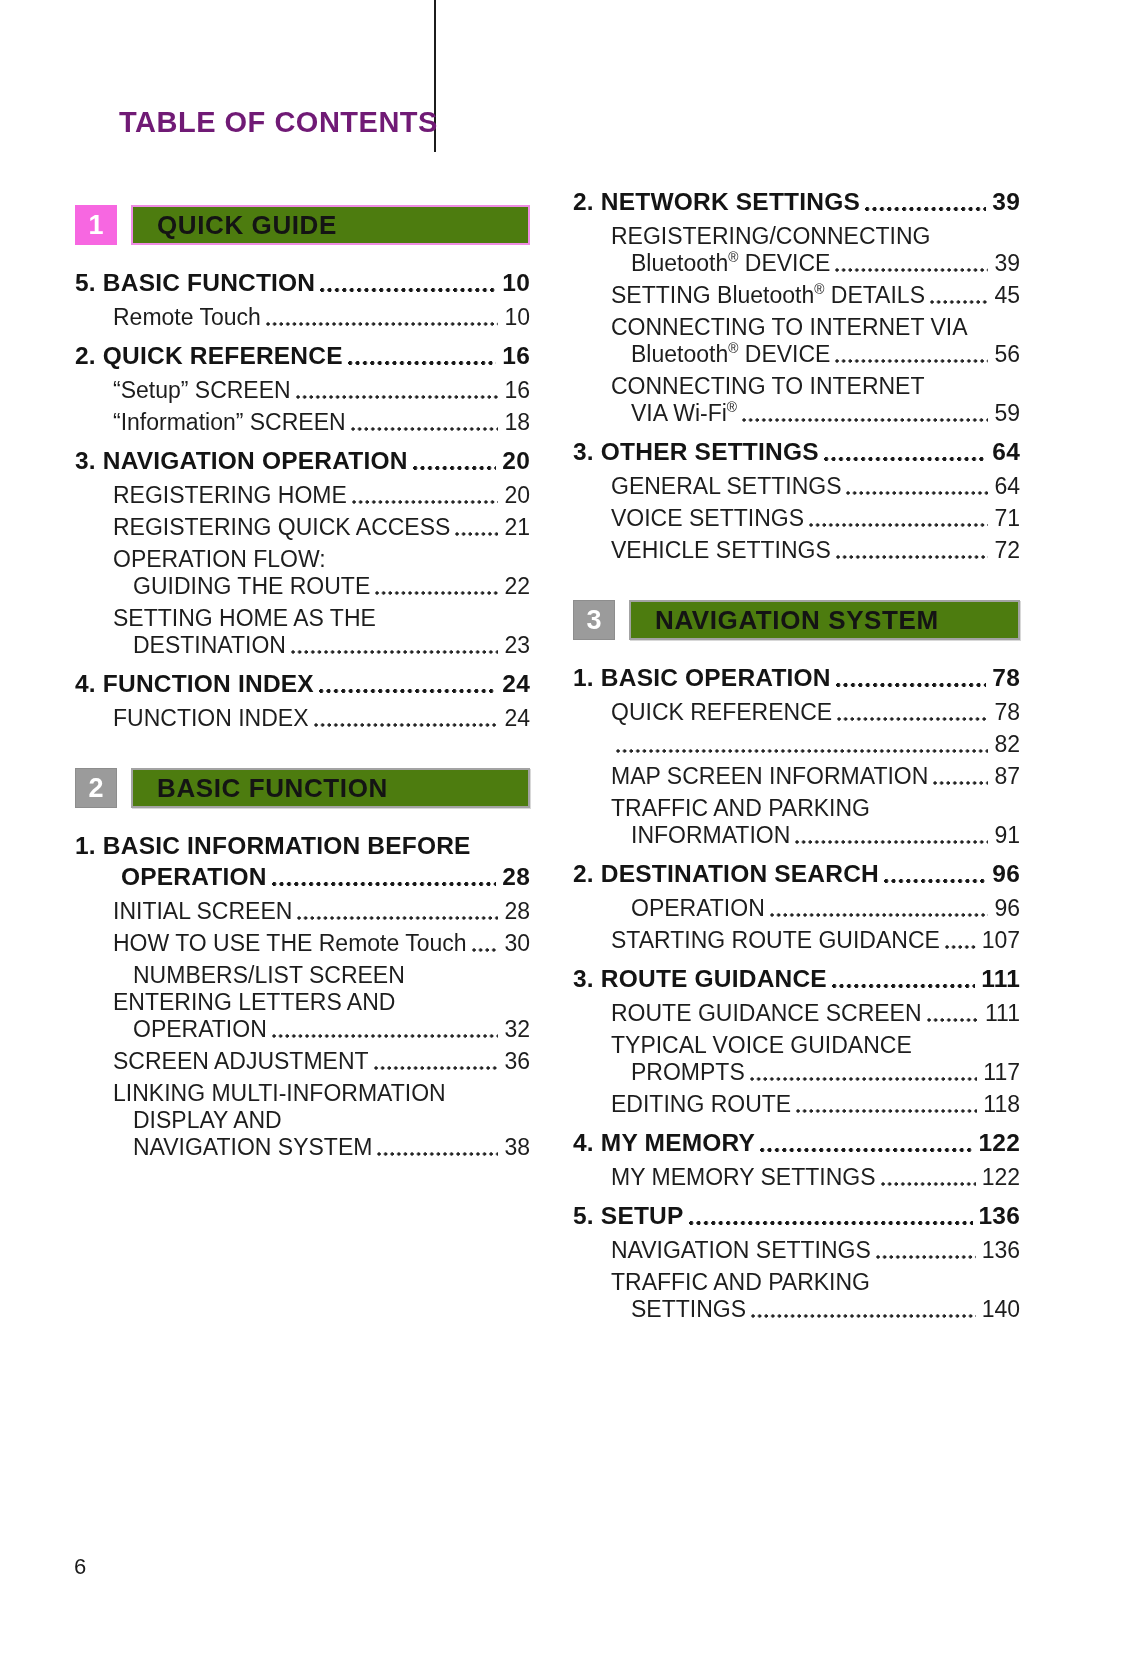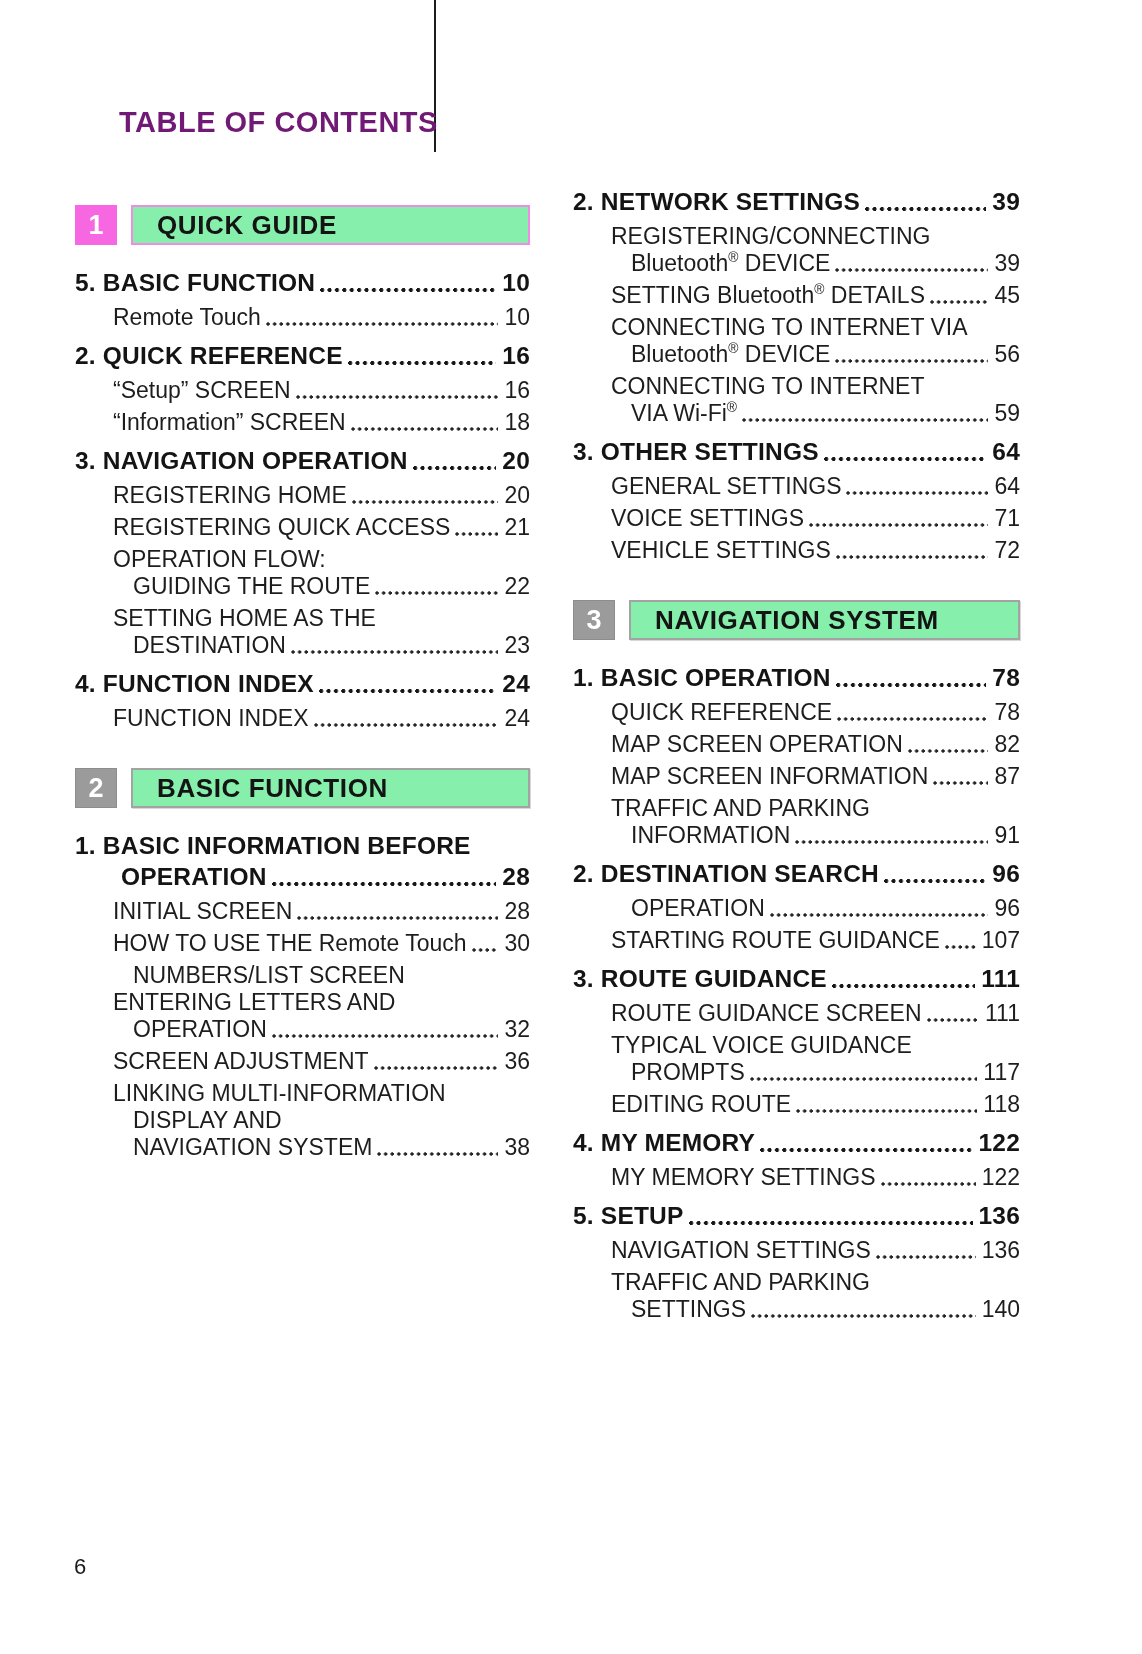--- a/index.html
+++ b/index.html
@@ -23,21 +23,21 @@
   .sec.first{margin-top:0;}
   .badge{
     width:42px;display:flex;align-items:center;justify-content:center;
     color:#fff;font-size:27px;font-weight:700;flex:0 0 42px;
   }
   .badge.pink{background:var(--pink);}
   .badge.gray{background:var(--gray);box-shadow:inset 0 0 0 1px #8d8d8d;}
   .sec-box{
     flex:1;margin-left:14px;display:flex;align-items:center;
     padding-left:24px;font-size:26px;font-weight:700;letter-spacing:0.6px;color:#141414;
-    background:#86efac;
+    background:#4d7c0f;
   }
   .sec-box.pink{border:2px solid var(--pink-border);}
   .sec-box.gray{border:2px solid var(--gray-border);box-shadow:1px 1px 0 0 #d8d8d8;}
 
   
   .entry{margin:0 0 5px 0;}
   .entry .l{line-height:27px;font-size:23px;font-weight:400;color:#1d1d1d;}
   .entry.chapter{margin-top:9px;margin-bottom:6px;}
   .entry.chapter .l{line-height:31px;font-size:24.5px;font-weight:700;color:#141414;letter-spacing:0.2px;}
   .entry .l.last{display:flex;align-items:baseline;}
@@ -296,21 +296,20 @@
     </div>
     <div class="entry sub">
       <div class="l first last">
         <span class="txt">QUICK REFERENCE</span>
         <span class="dots"></span>
         <span class="pg">78</span>
       </div>
     </div>
     <div class="entry sub">
       <div class="l first last">
-        <span class="txt">MAP SCREEN OPERATION</span>
         <span class="dots"></span>
         <span class="pg">82</span>
       </div>
     </div>
     <div class="entry sub">
       <div class="l first last">
         <span class="txt">MAP SCREEN INFORMATION</span>
         <span class="dots"></span>
         <span class="pg">87</span>
       </div>

